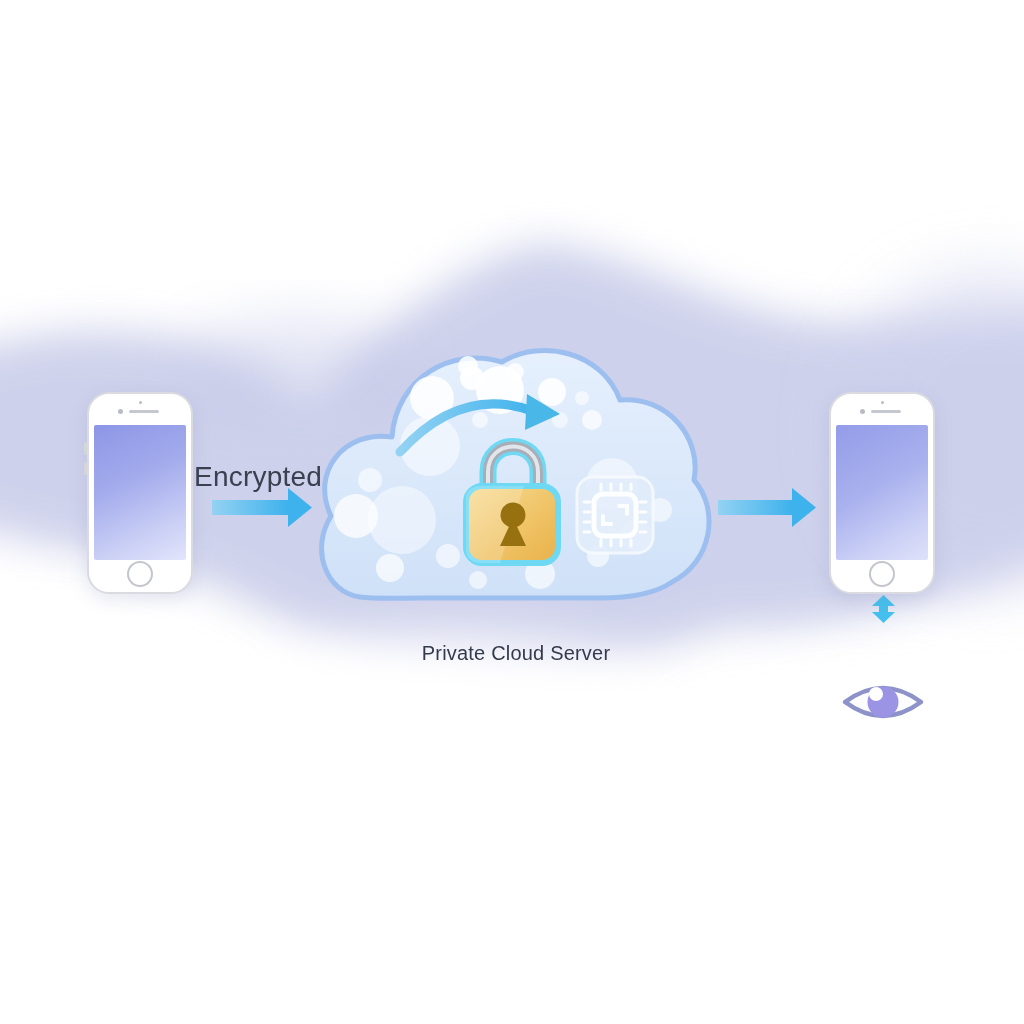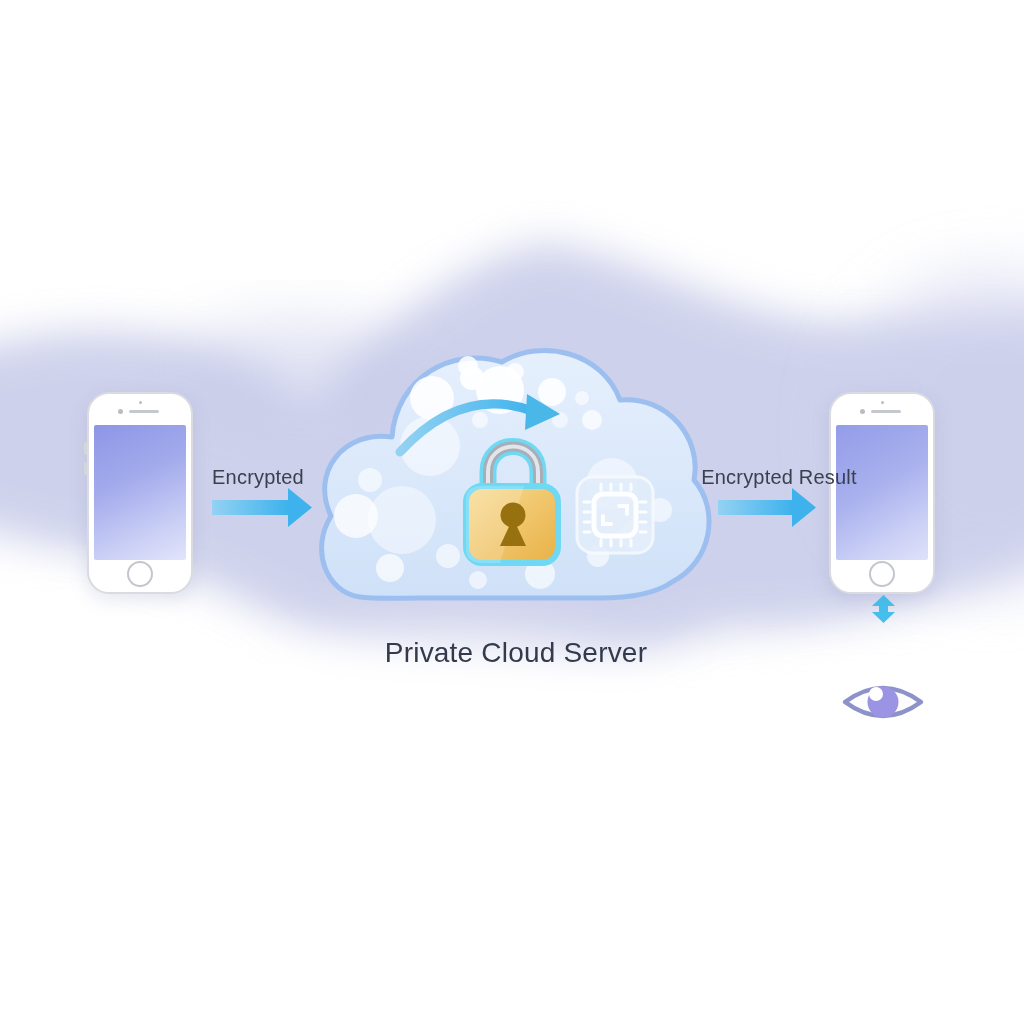--- a/index.html
+++ b/index.html
@@ -2,22 +2,22 @@
 <html><head>
 <meta charset="utf-8">
 <style>
   html,body{margin:0;padding:0;background:#fff;}
   #stage{
     position:relative;width:1024px;height:1024px;overflow:hidden;background:#ffffff;
     font-family:"Liberation Sans","DejaVu Sans",sans-serif;color:#3b4254;
   }
   svg{position:absolute;left:0;top:0;}
   .label{position:absolute;text-align:center;color:#394050;}
-  .lbl-21{font-size:20px;line-height:26px;font-weight:500;letter-spacing:.2px;}
-  .title{font-size:28px;line-height:32px;font-weight:500;letter-spacing:.2px;color:#333a4c;}
+  .lbl-21{font-size:28px;line-height:26px;font-weight:500;letter-spacing:.2px;}
+  .title{font-size:20px;line-height:32px;font-weight:500;letter-spacing:.2px;color:#333a4c;}
   
   .phone{
     position:absolute;width:106px;height:202px;background:#ffffff;
     border:2px solid #dadbe0;border-radius:22px;box-sizing:border-box;
     box-shadow:0 6px 18px rgba(120,130,180,.18);
   }
   .pinhole{position:absolute;top:7px;left:50%;width:3px;height:3px;margin-left:-1px;
     background:#b9bcc4;border-radius:50%;}
   .cam-dot{position:absolute;top:15px;left:29px;width:5px;height:5px;background:#b9bcc4;border-radius:50%;}
   .speaker{position:absolute;top:16px;left:40px;width:30px;height:3px;background:#c6c8cf;border-radius:2px;}
@@ -181,16 +181,15 @@
     <div class="screen right"></div>
     <span class="home-btn"></span>
   </div>
 
 
   <div class="label lbl-21" style="left:188px;top:464px;width:140px;">Encrypted</div>
 
 
   <div class="label title" style="left:366px;top:637px;width:300px;">Private Cloud Server</div>
 
-  <div class="label lbl-21" style="left:689px;top:464px;width:180px;">Encrypted Result</div>
 
 
 </div>
 
 </body></html>

